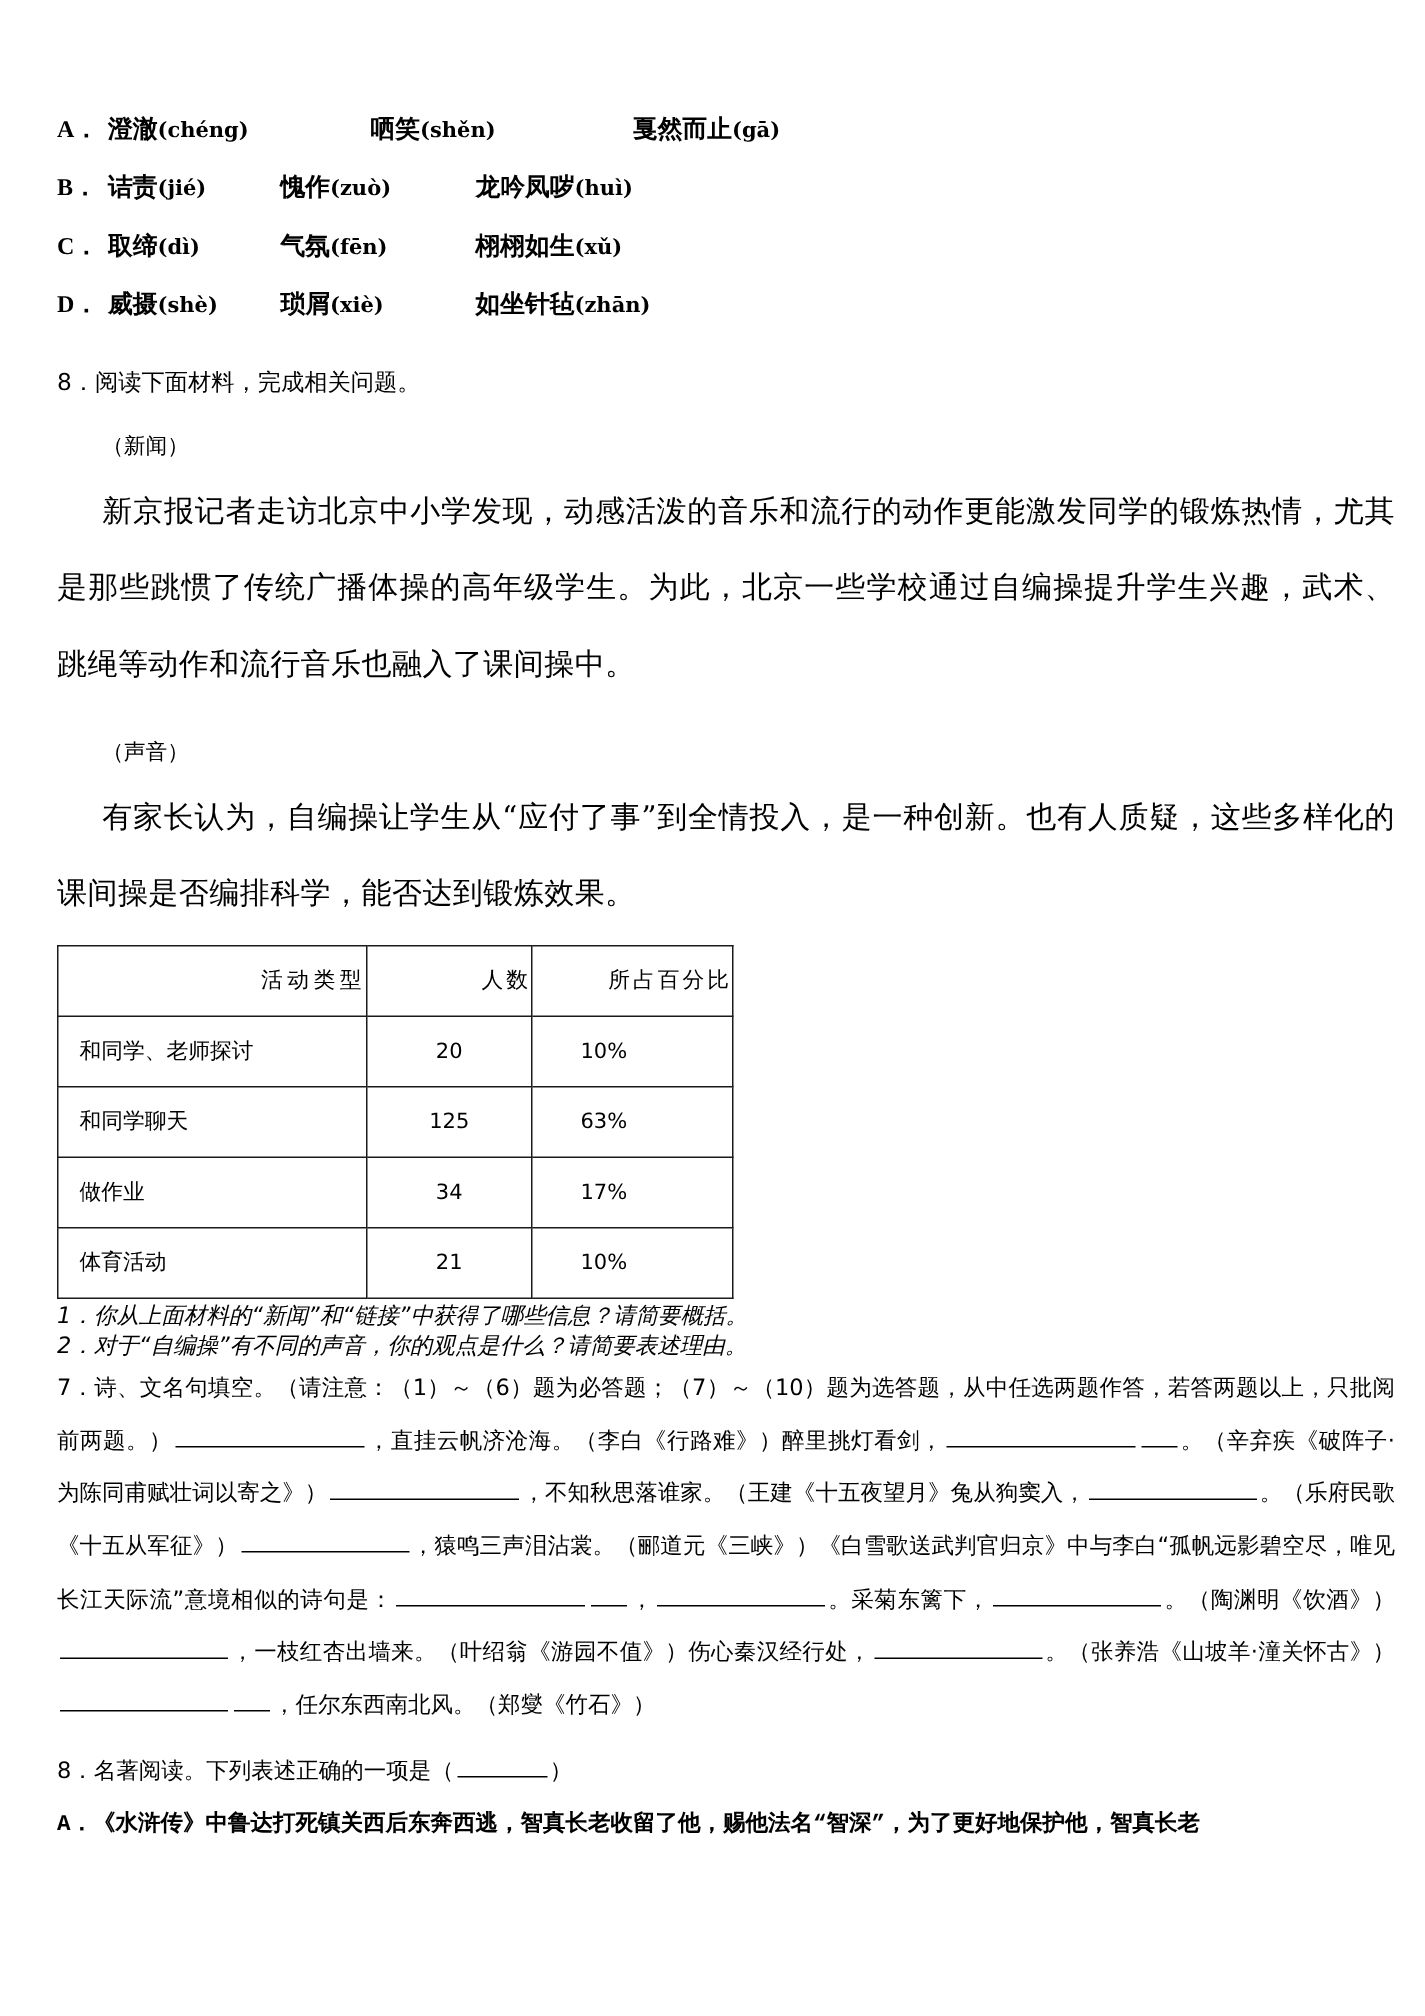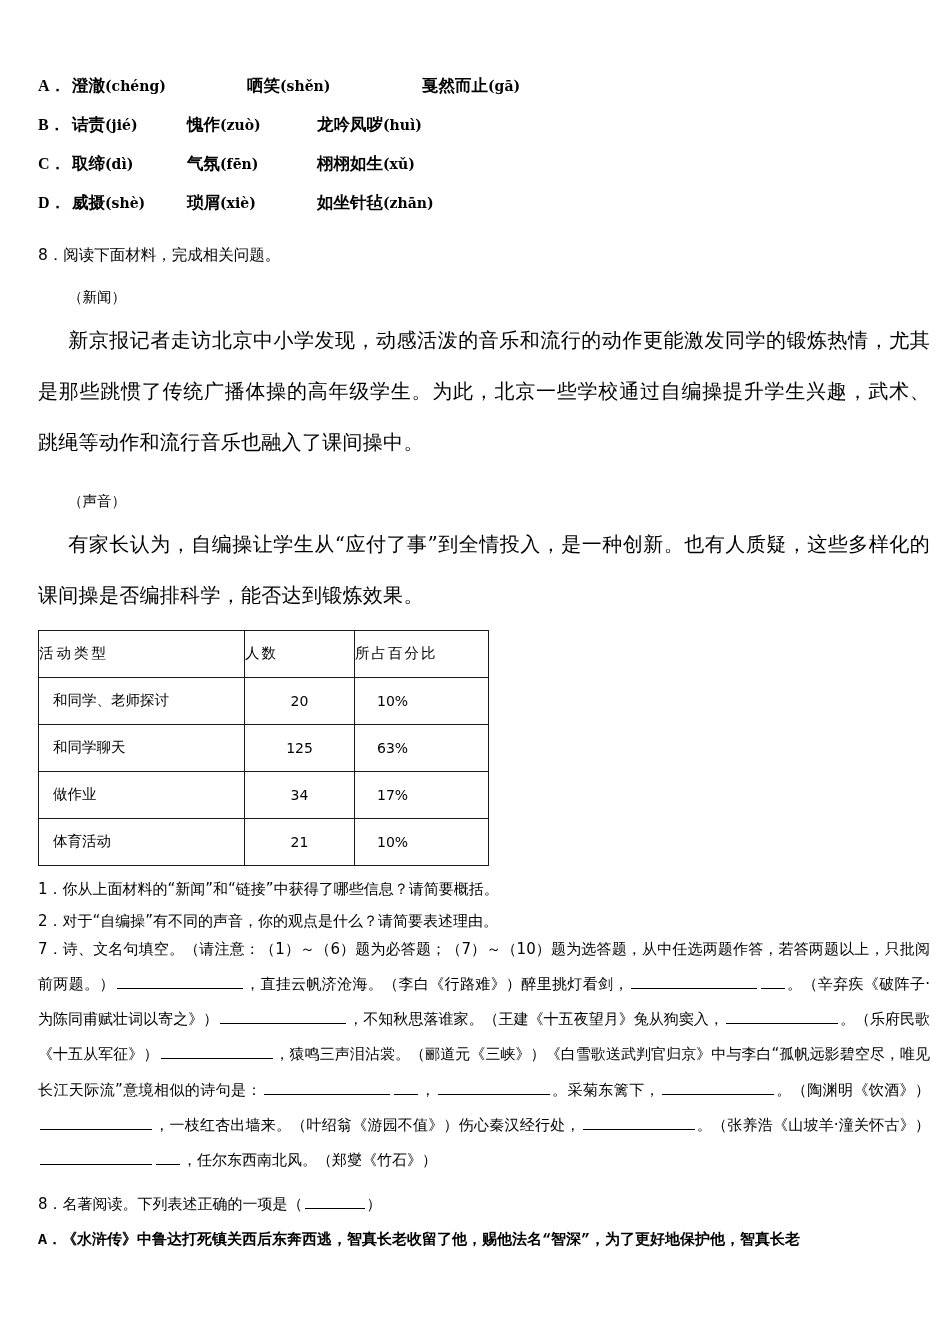--- a/index.html
+++ b/index.html
@@ -98,35 +98,36 @@
   table.stats td {
     border: 1.3px solid #1a1a1a;
     height: 47px;
     font-family: "DejaVu Serif", "Liberation Serif", serif;
     font-size: 14.5px;
     padding: 0 0 0 14px;
     vertical-align: middle;
   }
   table.stats td.col-type { width: 206px; }
   table.stats td.col-num  { width: 110px; text-align: center; padding-left: 0; }
-  table.stats td.col-pct  { width: 134px; padding-left: 22px; }
-  table.stats tr.head td { text-align: left; padding-left: 0; letter-spacing: 2px; }
+  table.stats td.col-pct  { width: 134px; padding-left: 32px; }
+  table.stats tr.head td { text-align: right; padding-left: 0; letter-spacing: 2px; }
   table.stats tr.head td.col-type { letter-spacing: 3px; }
   table.stats td.col-num.val,
   table.stats td.col-pct.val {
     font-family: "DejaVu Sans", "Liberation Sans", sans-serif;
     font-size: 14px;
   }
 
   
   .subq {
     font-family: "DejaVu Sans", "Liberation Sans", sans-serif;
     font-size: 15px;
-    margin-top: 14px;
+    margin-top: 2px;
     line-height: 1.2;
+    font-style: italic;
   }
 
   
   .fill-body {
     font-family: "DejaVu Sans", "Liberation Sans", sans-serif;
     font-weight: normal;
     font-size: 15px;
     line-height: 2.35;
     text-align: justify;
     text-justify: inter-ideograph;

